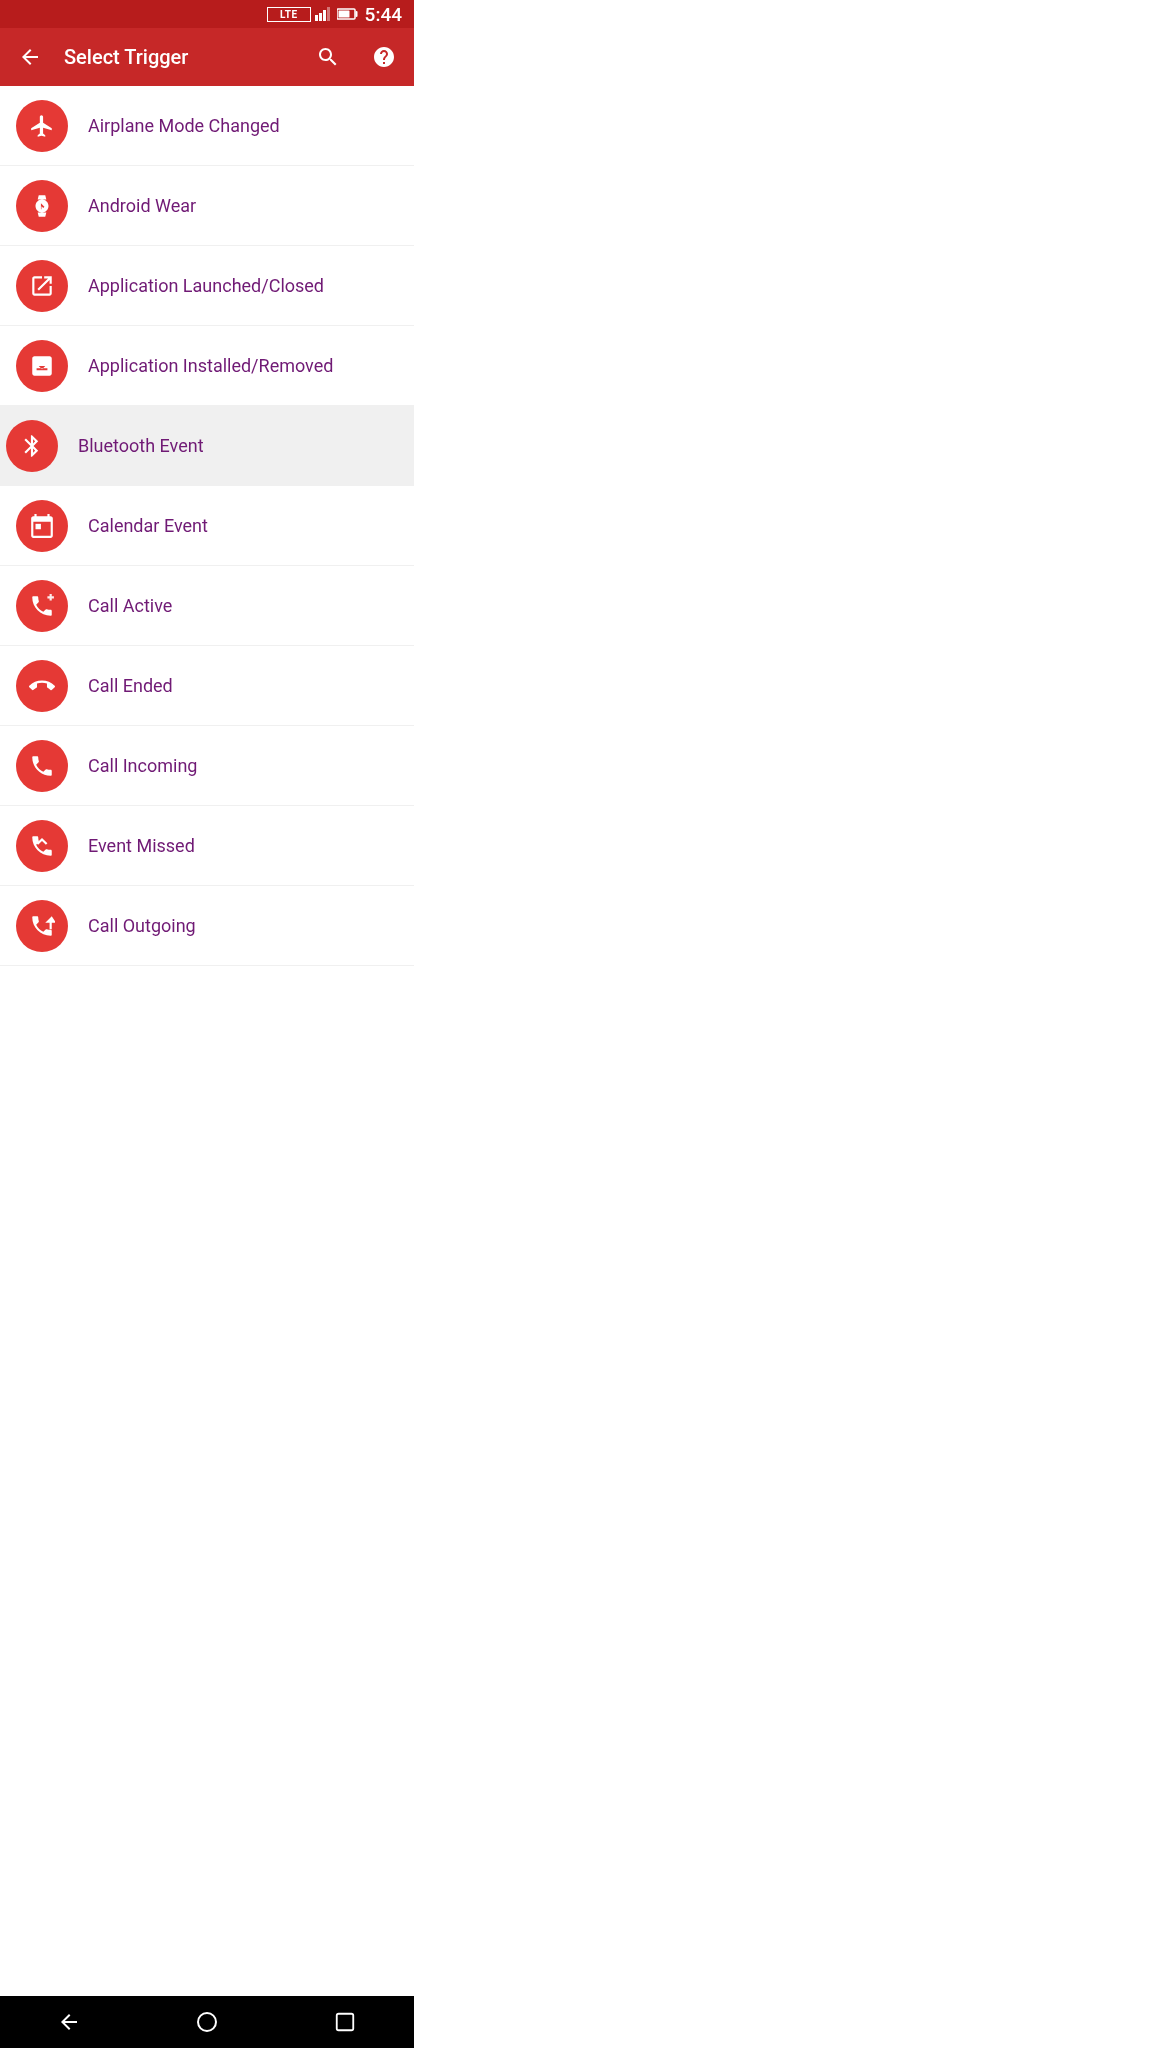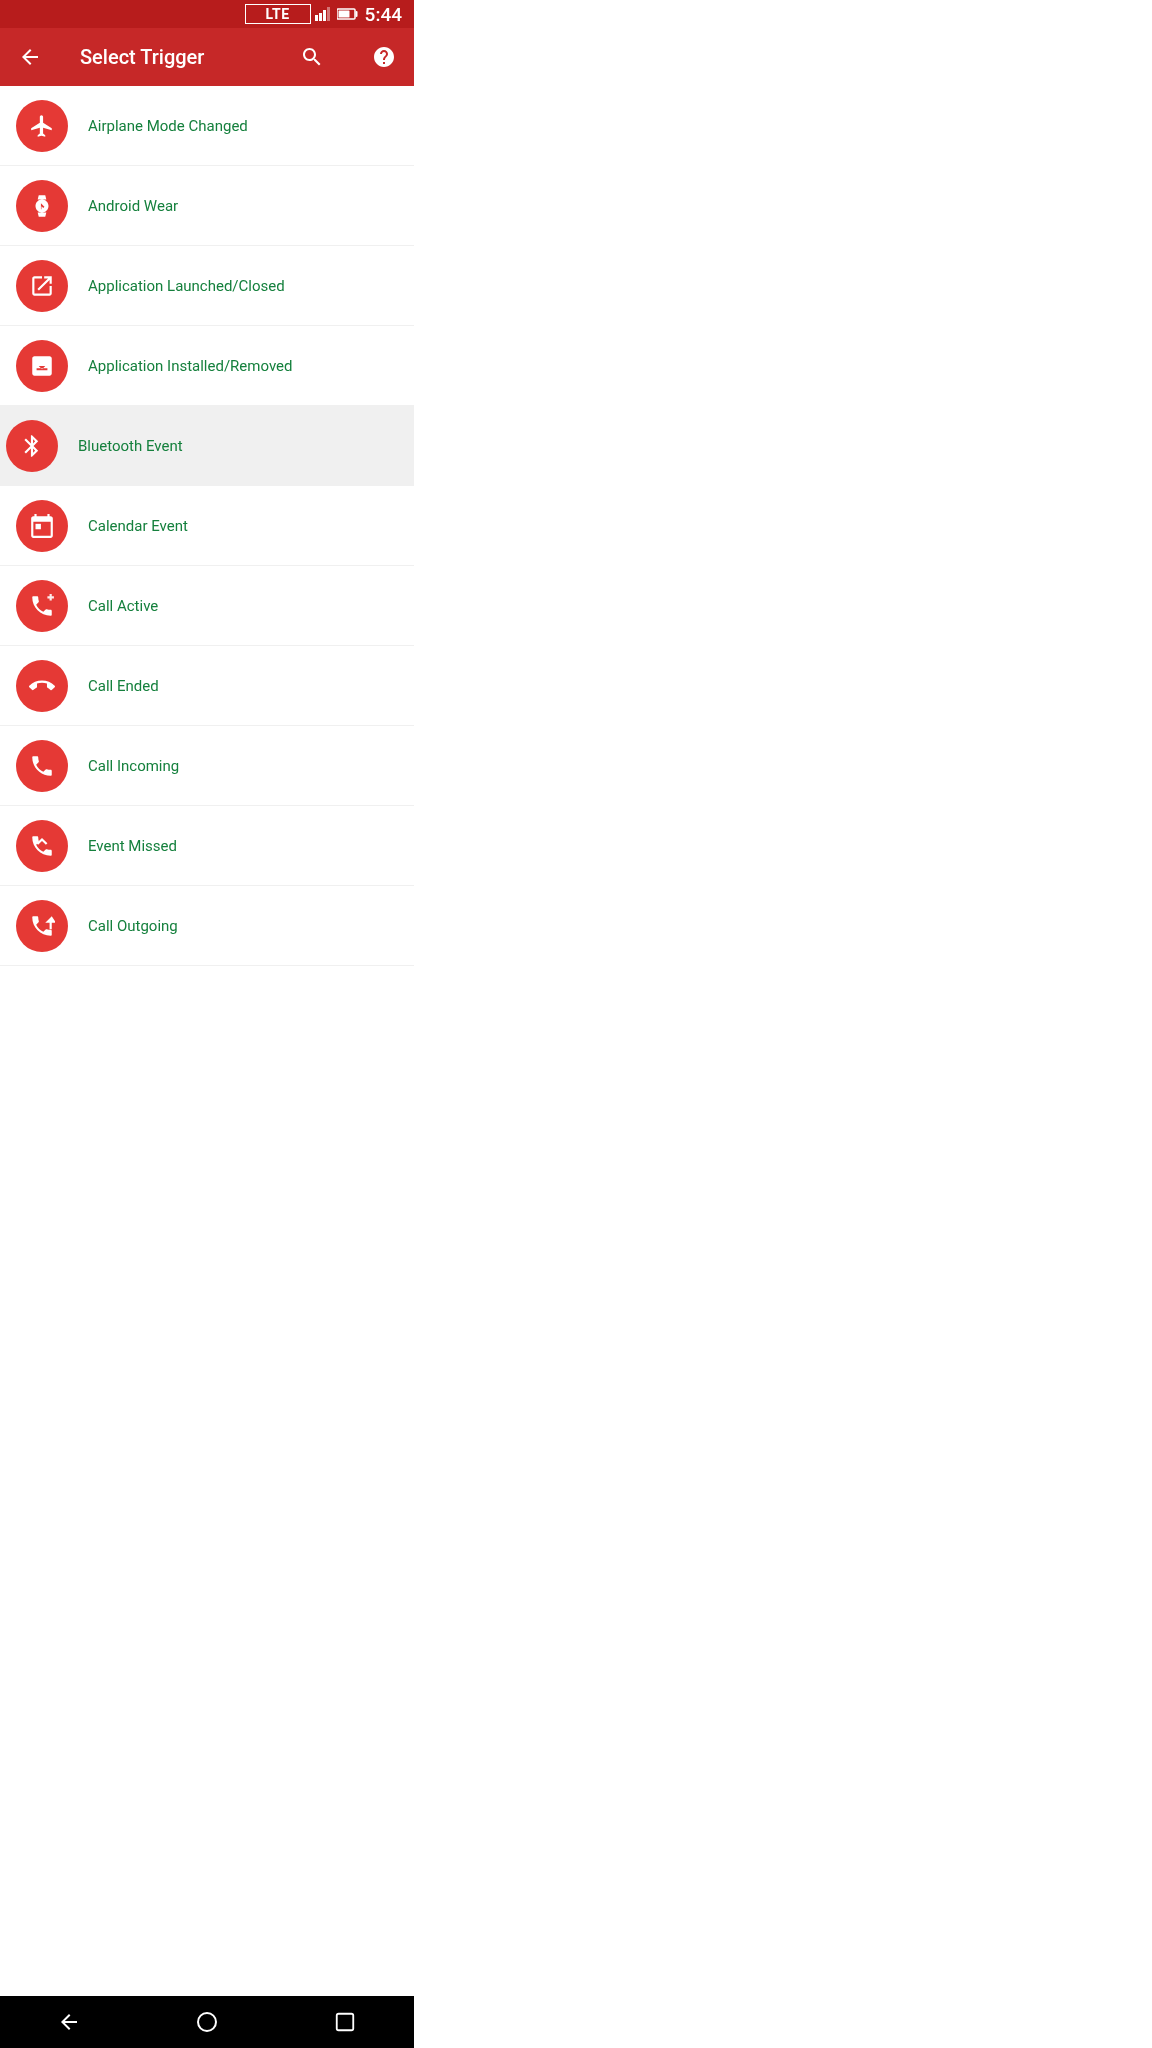--- a/index.html
+++ b/index.html
@@ -39,21 +39,21 @@
       gap: 4px;
     }
 
     
     .app-bar {
       background: #c62828;
       height: 58px;
       display: flex;
       align-items: center;
       padding: 4px 8px;
-      gap: 28px;
+      gap: 12px;
     }
 
     .app-bar-title {
       color: #fff;
       font-size: 20px;
       font-weight: 500;
       flex: 1;
     }
 
     .icon-btn {
@@ -98,22 +98,22 @@
       background: #e53935;
       display: flex;
       align-items: center;
       justify-content: center;
       flex-shrink: 0;
       color: #fff;
       font-size: 22px;
     }
 
     .item-label {
-      font-size: 15px;
-      color: #15803d;
+      font-size: 18px;
+      color: #701a75;
       font-weight: 400;
     }
 
     
     .nav-bar {
       position: fixed;
       bottom: 0;
       width: 414px;
       height: 52px;
       background: #000;
@@ -129,24 +129,24 @@
       align-items: center;
       justify-content: center;
       cursor: pointer;
       color: #fff;
       font-size: 24px;
     }
 
     
     .lte-badge {
       color: #fff;
-      font-size: 14px;
+      font-size: 10px;
       font-weight: bold;
       border: 1px solid #fff;
-      padding: 1px 20px;
+      padding: 1px 12px;
       letter-spacing: 0.5px;
     }
   </style>
 </head>
 <body>
 
 <div class="status-bar">
   <div class="status-icons">
     <span class="lte-badge">LTE</span>
 

